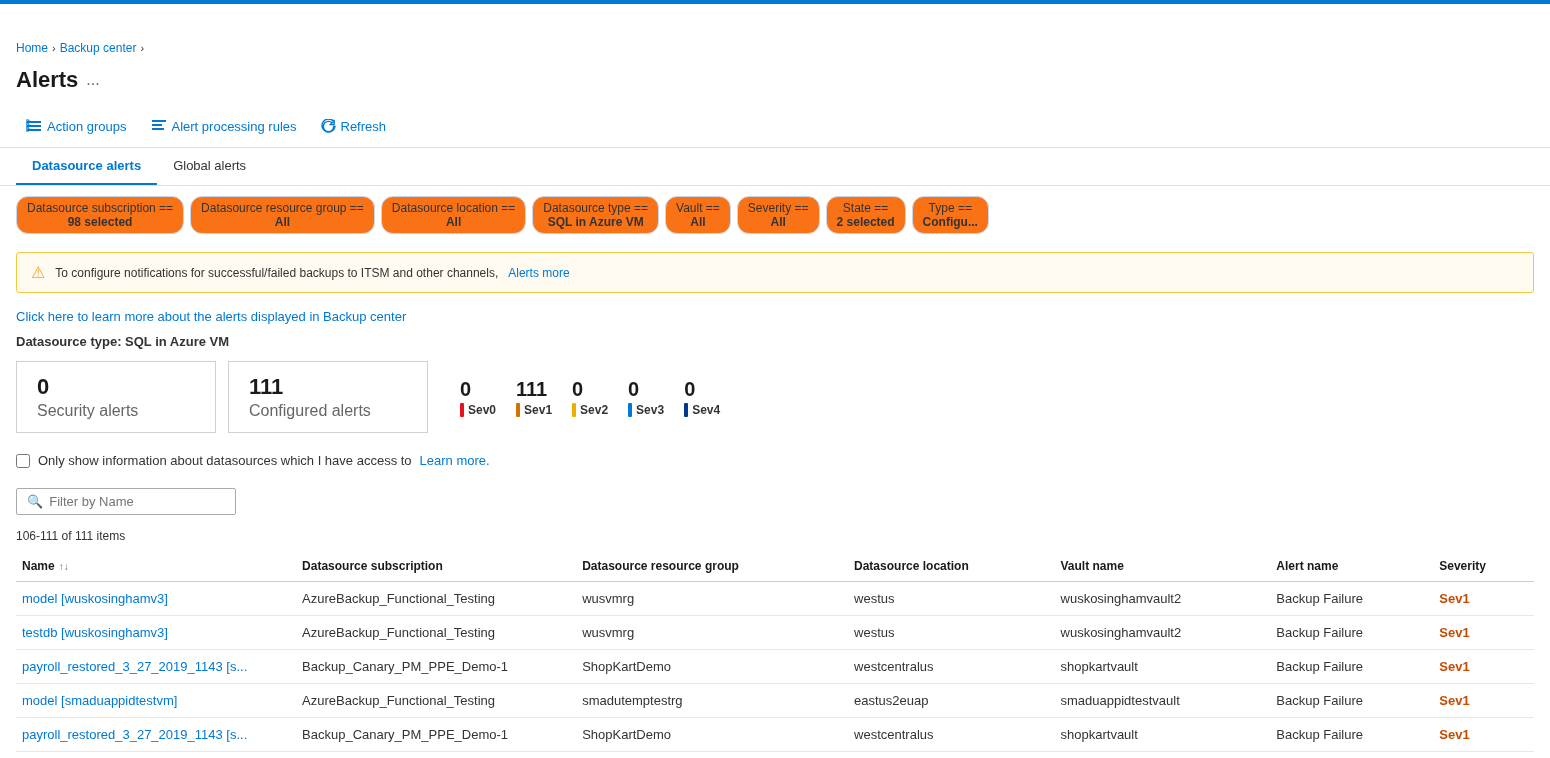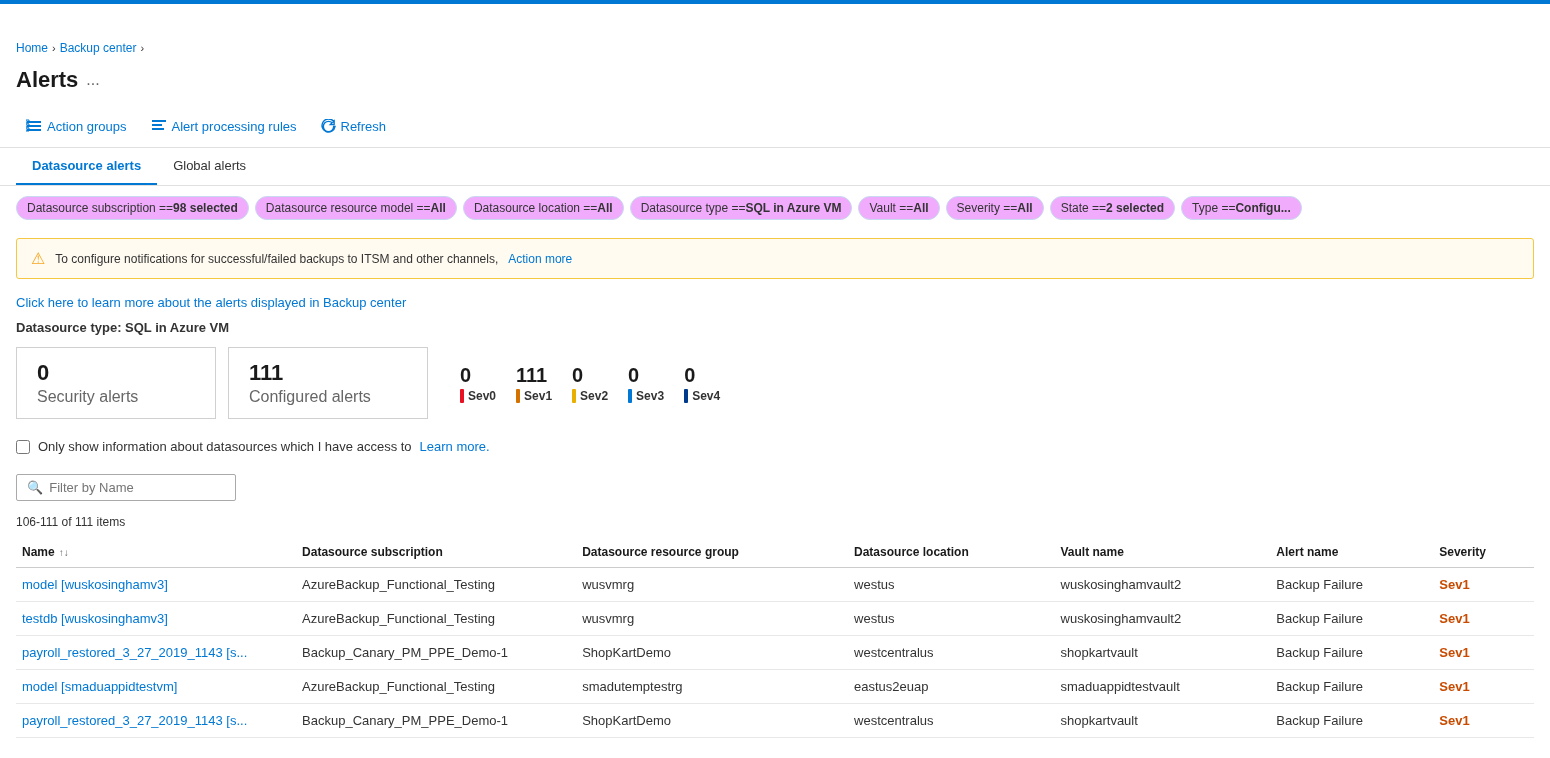--- a/index.html
+++ b/index.html
@@ -17,21 +17,21 @@
     .more-icon { color: #666; font-size: 16px; cursor: pointer; }
     
     .toolbar { padding: 8px 16px; display: flex; align-items: flex-end; gap: 4px; border-bottom: 1px solid #e0e0e0; }
     .toolbar-btn { display: flex; align-items: center; gap: 5px; padding: 5px 10px; background: none; border: none; cursor: pointer; color: #0078d4; font-size: 13px; border-radius: 2px; }
     
     .tabs { padding: 0 16px; border-bottom: 1px solid #e0e0e0; display: flex; gap: 0; }
     .tab { padding: 10px 16px; cursor: pointer; font-size: 13px; color: #333; border-bottom: 2px solid transparent; }
     .tab.active { color: #0078d4; border-bottom: 2px solid #0078d4; font-weight: 600; }
     
     .filters { padding: 10px 16px; display: flex; gap: 6px; overflow-x: auto; flex-wrap: nowrap; }
-    .filter-pill { display: inline-flex; align-items: center; padding: 4px 10px; background: #f0abfc; border: 1px solid #c8d8f0; border-radius: 12px; font-size: 12px; color: #333; white-space: nowrap; cursor: pointer; }
+    .filter-pill { display: inline-flex; align-items: center; padding: 4px 10px; background: #f97316; border: 1px solid #c8d8f0; border-radius: 12px; font-size: 12px; color: #333; white-space: nowrap; cursor: pointer; flex-direction: column; }
     .filter-pill .bold { font-weight: 700; }
     
     .warning-banner { margin: 8px 16px; padding: 10px 14px; background: #fffbf0; border: 1px solid #f5c842; border-radius: 3px; display: flex; align-items: center; gap: 10px; font-size: 12px; }
     .warning-icon { color: #f5a623; font-size: 16px; }
     .warning-link { color: #0078d4; text-decoration: none; cursor: pointer; }
     
     .learn-link { padding: 8px 16px 4px; }
     .learn-link a { color: #0078d4; text-decoration: none; font-size: 13px; cursor: pointer; }
     
     .datasource-label { padding: 6px 16px 8px; font-weight: 700; font-size: 13px; }
@@ -118,21 +118,21 @@
   <div class="tab active">Datasource alerts</div>
   <div class="tab">Global alerts</div>
 </div>
 
 <div class="filters" id="filters-container">
     <div class="filter-pill">
       <span>Datasource subscription == </span>
       <span class="bold">98 selected</span>
     </div>
     <div class="filter-pill">
-      <span>Datasource resource model == </span>
+      <span>Datasource resource group == </span>
       <span class="bold">All</span>
     </div>
     <div class="filter-pill">
       <span>Datasource location == </span>
       <span class="bold">All</span>
     </div>
     <div class="filter-pill">
       <span>Datasource type == </span>
       <span class="bold">SQL in Azure VM</span>
     </div>
@@ -150,21 +150,21 @@
     </div>
     <div class="filter-pill">
       <span>Type == </span>
       <span class="bold">Configu...</span>
     </div>
   </div>
 
 <div class="warning-banner">
   <span class="warning-icon">⚠</span>
   <span>To configure notifications for successful/failed backups to ITSM and other channels,</span>
-  <a class="warning-link">Action more</a>
+  <a class="warning-link">Alerts more</a>
 </div>
 
 <div class="learn-link">
   <a>Click here to learn more about the alerts displayed in Backup center</a>
 </div>
 
 <div class="datasource-label">Datasource type: SQL in Azure VM</div>
 
 <div class="metrics-row">
   <div class="metric-card">

